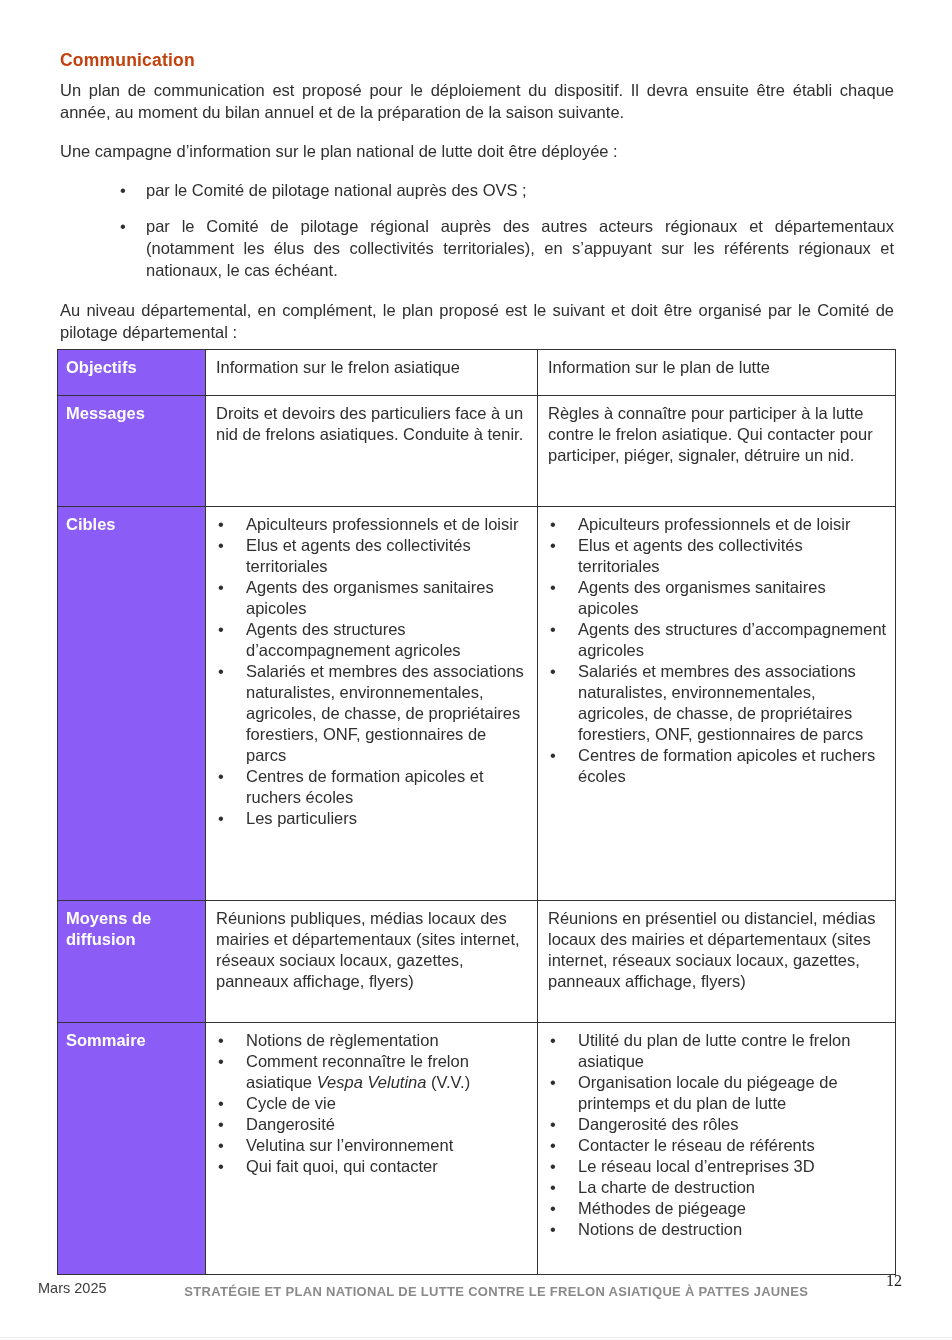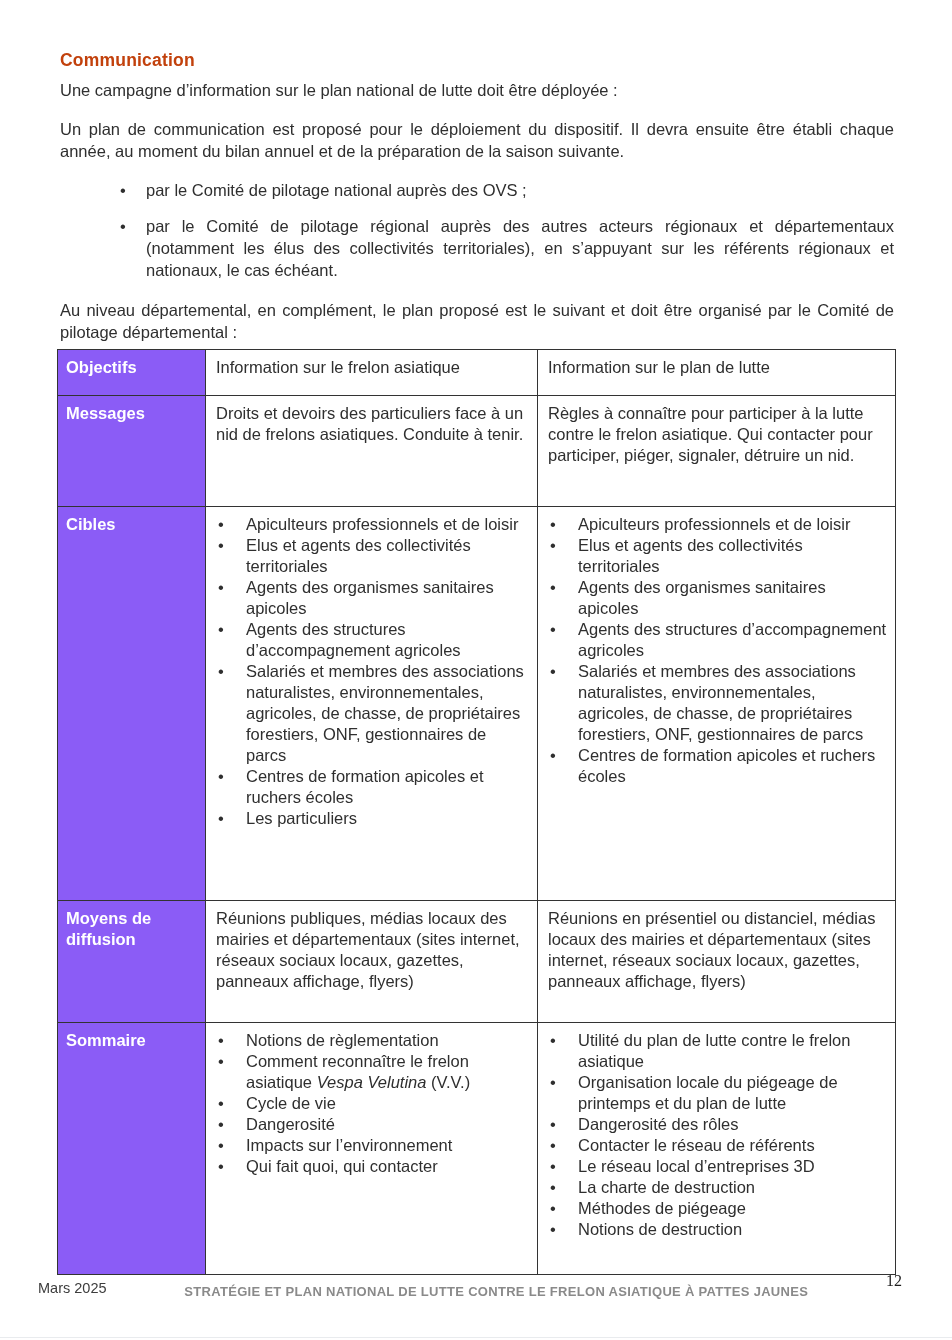--- a/index.html
+++ b/index.html
@@ -73,23 +73,23 @@
     background:#e9ebee;
   }
 </style>
 </head>
 <body>
 
 <div class="page">
 
   <h2 class="section-heading">Communication</h2>
 
+  <p class="body-par">Un plan de communication est proposé pour le déploiement du dispositif. Il devra ensuite être établi chaque année, au moment du bilan annuel et de la préparation de la saison suivante.</p>
+
   <p class="body-par nojust">Une campagne d’information sur le plan national de lutte doit être déployée :</p>
-
-  <p class="body-par">Un plan de communication est proposé pour le déploiement du dispositif. Il devra ensuite être établi chaque année, au moment du bilan annuel et de la préparation de la saison suivante.</p>
 
   <ul class="page-bullets">
     <li>
       <span class="blt">•</span>
       <span class="btxt">par le Comité de pilotage national auprès des OVS ;</span>
     </li>
     <li class="just">
       <span class="blt">•</span>
       <span class="btxt">par le Comité de pilotage régional auprès des autres acteurs régionaux et départementaux (notamment les élus des collectivités territoriales), en s’appuyant sur les référents régionaux et nationaux, le cas échéant.</span>
     </li>
@@ -202,21 +202,21 @@
           <li>
                 <span class="blt">•</span>
                 <span class="btxt">Cycle de vie</span>
               </li>
           <li>
                 <span class="blt">•</span>
                 <span class="btxt">Dangerosité</span>
               </li>
           <li>
                 <span class="blt">•</span>
-                <span class="btxt">Impacts sur l’environnement</span>
+                <span class="btxt">Velutina sur l’environnement</span>
               </li>
           <li>
                 <span class="blt">•</span>
                 <span class="btxt">Qui fait quoi, qui contacter</span>
               </li>
         </ul>
       </td>
       <td>
         <ul class="cell-list">
           <li>

